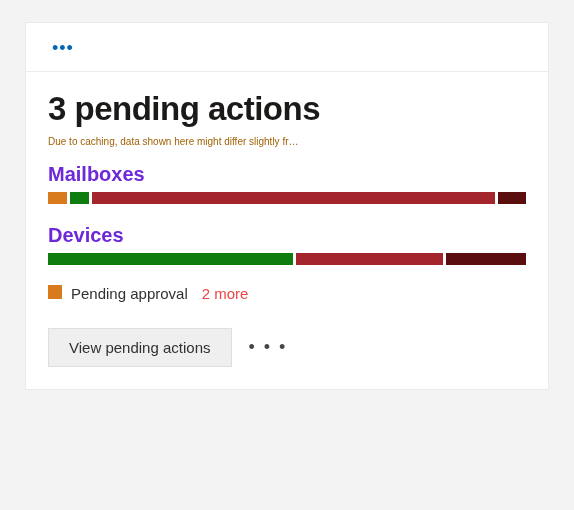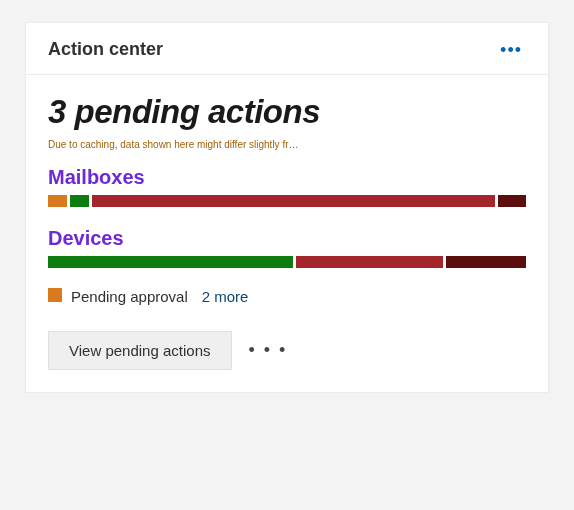--- a/index.html
+++ b/index.html
@@ -43,21 +43,20 @@
       display: flex;
       align-items: baseline;
       gap: 10px;
       margin-bottom: 8px;
     }
     .headline {
       font-size: 33px;
       font-weight: 700;
       color: #1b1a19;
       letter-spacing: -0.5px;
-      font-style: italic;
     }
     .time-range {
       font-size: 15px;
       color: #323130;
       white-space: nowrap;
     }
     .ellipsis-big {
       font-size: 28px;
       font-weight: 700;
       letter-spacing: 1px;
@@ -103,21 +102,21 @@
     .swatch {
       width: 14px;
       height: 14px;
       display: inline-block;
     }
     .legend-item {
       display: inline-flex;
       gap: 9px;
     }
     .legend-more {
-      color: #0c4a6e;
+      color: #ef4444;
     }
     .actions-row {
       display: flex;
       align-items: center;
       gap: 17px;
     }
     .primary-btn {
       background: #efefef;
       border: 1px solid #e1dfdd;
       padding: 10px 20px;
@@ -132,21 +131,20 @@
       letter-spacing: 2px;
       cursor: pointer;
     }
   </style>
 </head>
 <body>
 
 <div class="card">
 
   <div class="card-header">
-    <div class="card-title">Action center</div>
     <div class="more-dots">•••</div>
   </div>
 
   <div class="card-body">
 
     <div class="headline-row">
       <div class="headline">3 pending actions</div>
     </div>
 
     <div class="caching-note">Due to caching, data shown here might differ slightly fr…</div>

